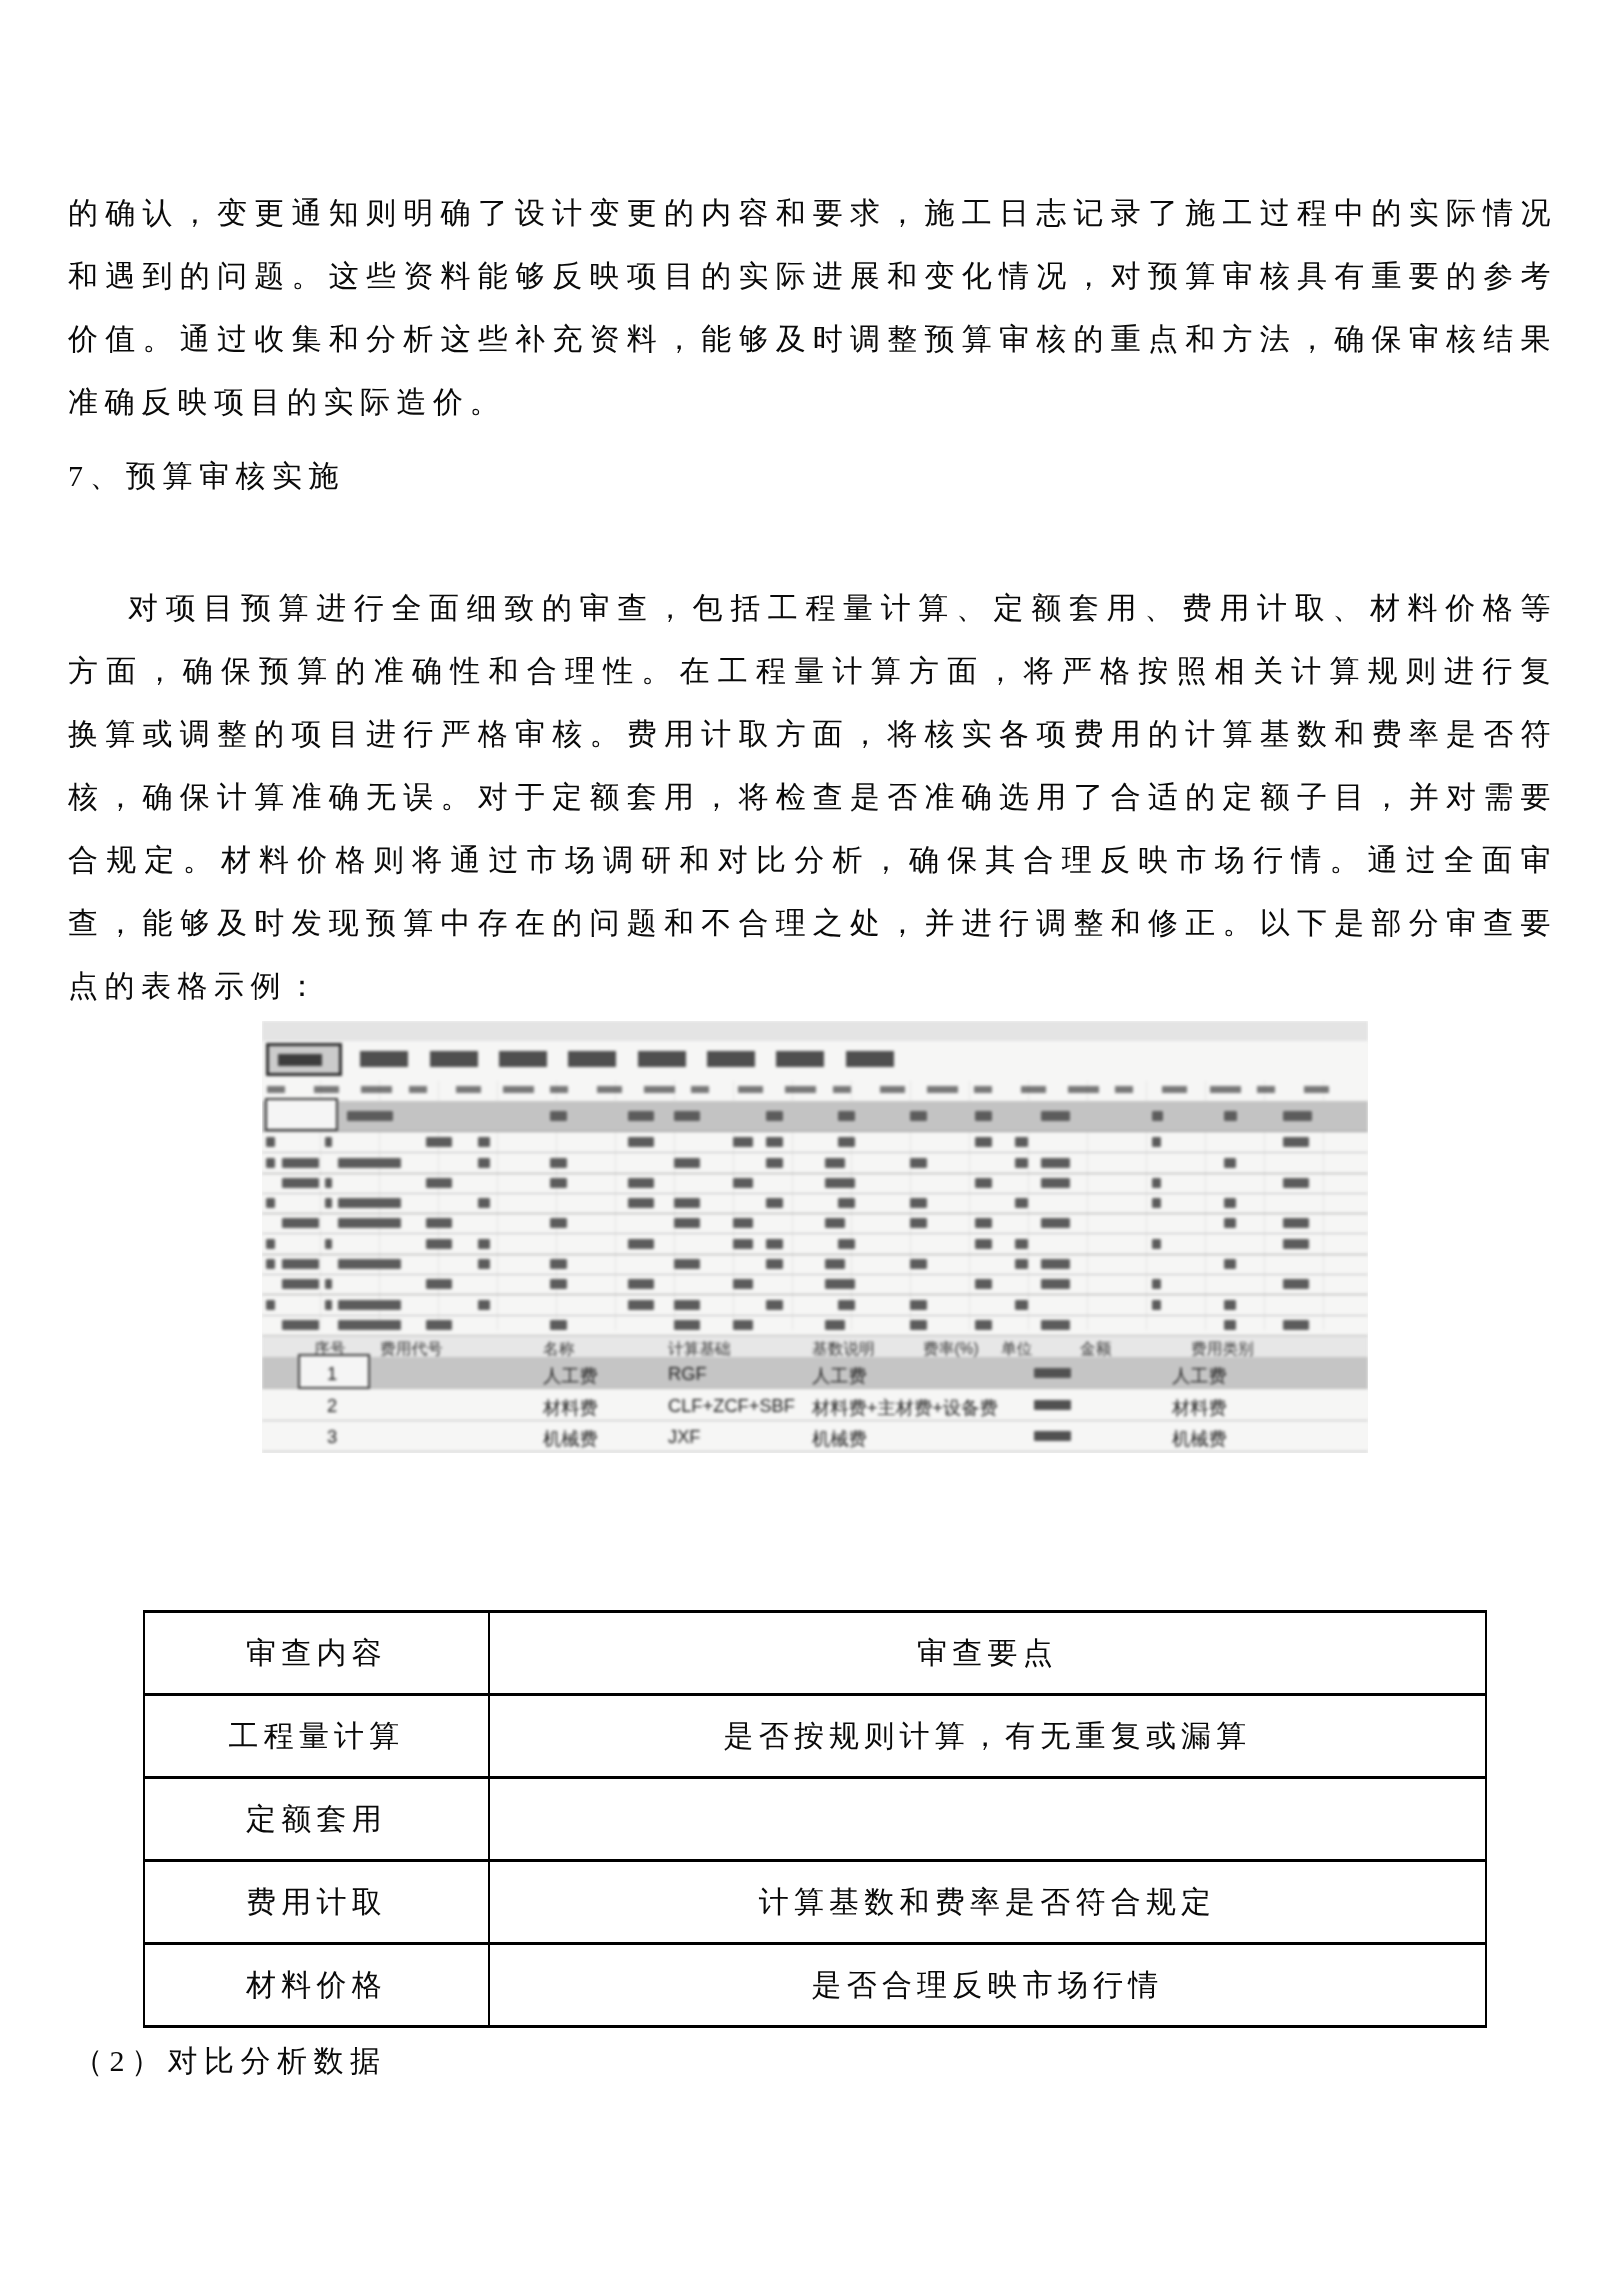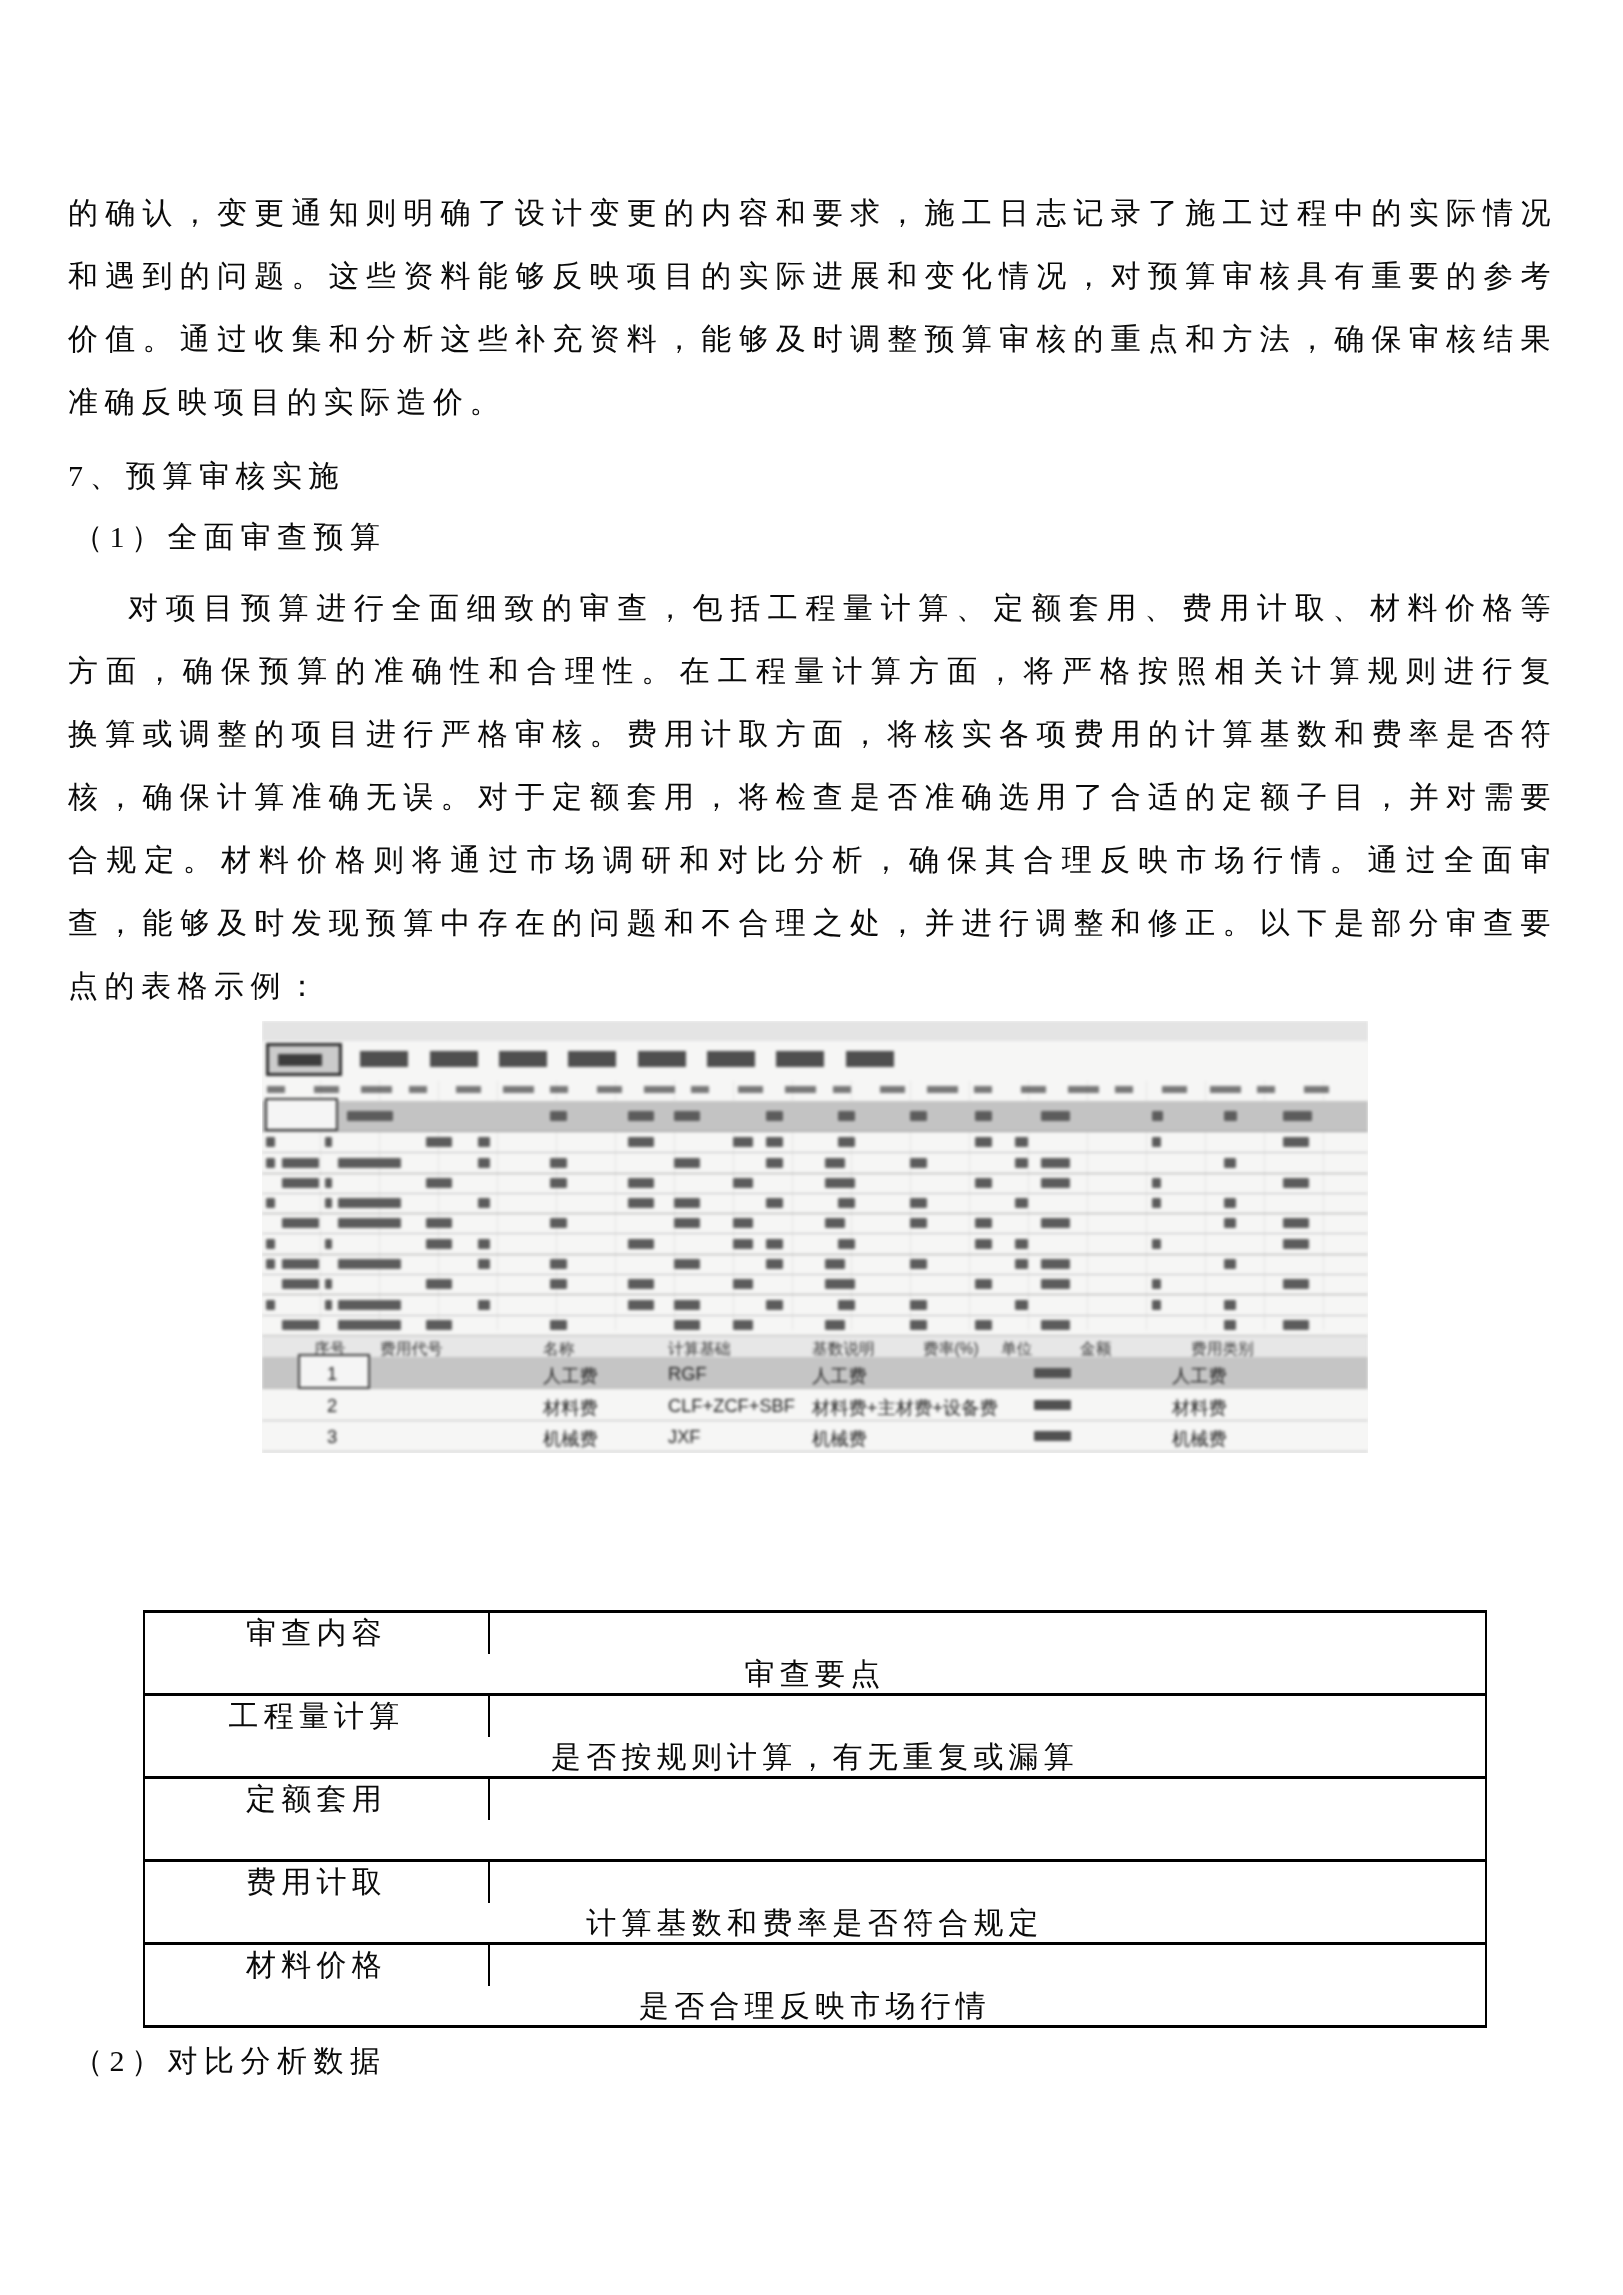--- a/index.html
+++ b/index.html
@@ -46,41 +46,40 @@
             border:2.6px solid #3a3a3a;box-sizing:border-box;}
   .numblob{position:absolute;top:10.5px;height:10.5px;background:#4f4f4f;border-radius:1.3px;}
 
   
   .caption{position:absolute;left:0;top:1452px;width:100%;text-align:center;font-size:30px;
            line-height:63px;letter-spacing:5.2px;}
 
   
   .rtable{position:absolute;left:143px;top:1610px;width:1344px;
           border:2px solid #000;border-top-width:3.9px;border-bottom-width:3.9px;box-sizing:border-box;}
-  .rt-row{display:flex;height:80px;border-bottom:3.3px solid #000;flex-direction:column;}
+  .rt-row{display:flex;height:80px;border-bottom:3.3px solid #000;}
   .rt-row:last-child{border-bottom:none;}
   .rt-c1{width:343px;border-right:2px solid #000;display:flex;align-items:center;
          justify-content:center;font-size:30px;letter-spacing:5.2px;}
   .rt-c2{flex:1;display:flex;align-items:center;justify-content:center;font-size:30px;
          letter-spacing:5.2px;}
 </style>
 </head>
 <body>
 
 <div class="page">
 
   <div class="textblock" style="top:181px">
     <div class="tline">的确认，变更通知则明确了设计变更的内容和要求，施工日志记录了施工过程中的实际情况</div>
     <div class="tline">和遇到的问题。这些资料能够反映项目的实际进展和变化情况，对预算审核具有重要的参考</div>
     <div class="tline">价值。通过收集和分析这些补充资料，能够及时调整预算审核的重点和方法，确保审核结果</div>
     <div class="tline last">准确反映项目的实际造价。</div>
   </div>
 
   <div class="hline" style="left:68px;top:444px">7、预算审核实施</div>
-  <div class="hline" style="left:73px;top:505px">（1）全面审查预算</div>
 
   <div class="textblock" style="top:576px">
     <div class="tline indent">对项目预算进行全面细致的审查，包括工程量计算、定额套用、费用计取、材料价格等</div>
     <div class="tline">方面，确保预算的准确性和合理性。在工程量计算方面，将严格按照相关计算规则进行复</div>
     <div class="tline">换算或调整的项目进行严格审核。费用计取方面，将核实各项费用的计算基数和费率是否符</div>
     <div class="tline">核，确保计算准确无误。对于定额套用，将检查是否准确选用了合适的定额子目，并对需要</div>
     <div class="tline">合规定。材料价格则将通过市场调研和对比分析，确保其合理反映市场行情。通过全面审</div>
     <div class="tline">查，能够及时发现预算中存在的问题和不合理之处，并进行调整和修正。以下是部分审查要</div>
     <div class="tline last">点的表格示例：</div>
   </div>

